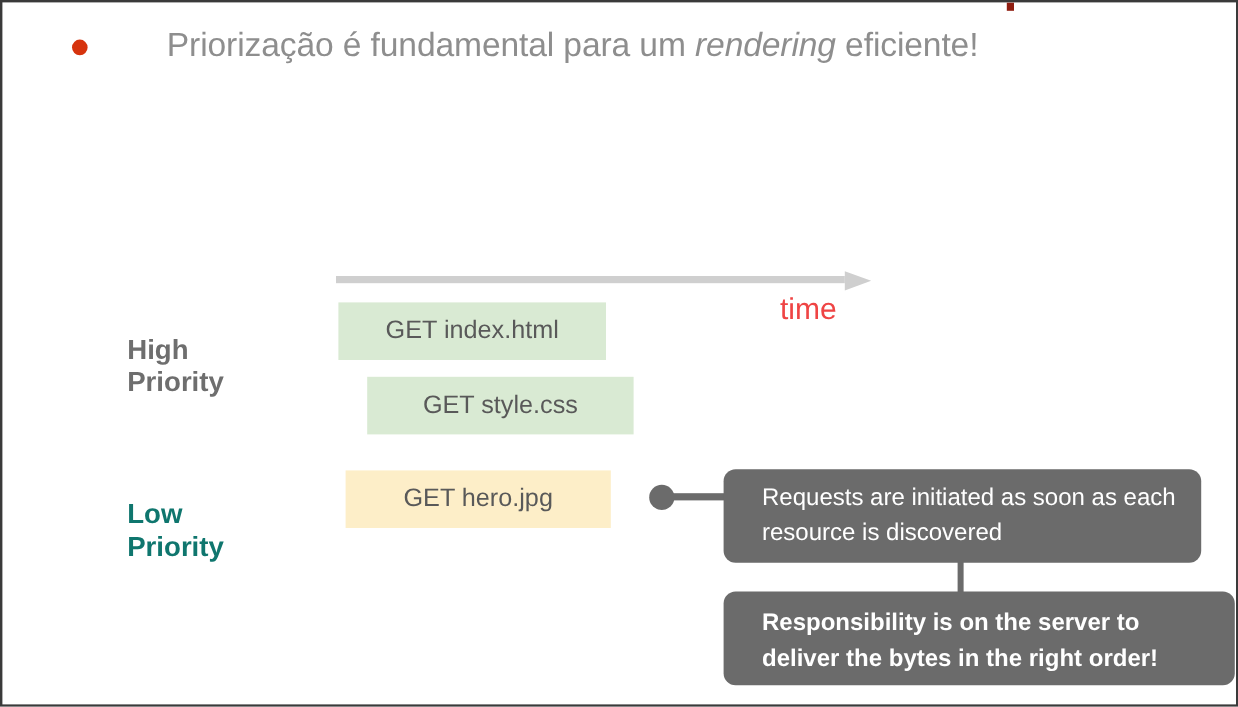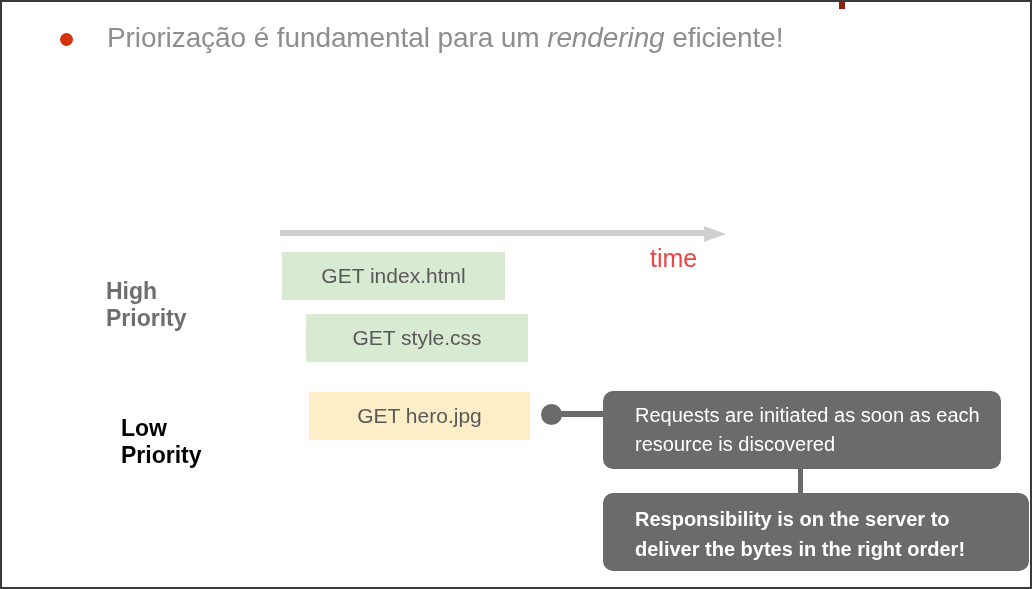--- a/index.html
+++ b/index.html
@@ -32,20 +32,21 @@
   .bullets {
     position: absolute;
     left: 58px;
     top: 16px;
     width: 940px;
   }
   .bullet-row {
     display: flex;
     align-items: flex-start;
     margin-bottom: 10px;
+    gap: 32px;
   }
   .bullet-dot {
     flex: 0 0 auto;
     width: 13px;
     height: 13px;
     border-radius: 50%;
     background: #d6330d;
     margin-top: 15px;
     margin-right: 34px;
   }
@@ -108,40 +109,40 @@
     font-size: 23px;
     font-weight: bold;
     line-height: 27px;
   }
   .prio-high {
     left: 104px;
     top: 276px;
     color: #6e6e6e;
   }
   .prio-low {
-    left: 119px;
+    left: 104px;
     top: 413px;
-    color: #000000;
+    color: #0f766e;
   }
 
   .req-bar {
     position: absolute;
     display: flex;
     align-items: center;
     justify-content: center;
     font-size: 21px;
     color: #595959;
     box-sizing: border-box;
   }
   .req-bar.green { background: #d9ead3; }
   .req-bar.yellow { background: #fdeec8; }
 
   .bar-index  { left: 280px; top: 250px; width: 223px; height: 48px; }
   .bar-style  { left: 304px; top: 312px; width: 222px; height: 48px; }
-  .bar-hero   { left: 307px; top: 390px; width: 221px; height: 48px; }
+  .bar-hero   { left: 286px; top: 390px; width: 221px; height: 48px; }
   .bar-other  { left: 303px; top: 449px; width: 221px; height: 47px; }
 
   
   .conn-dot {
     position: absolute;
     left: 539px;
     top: 402px;
     width: 21px;
     height: 21px;
     border-radius: 50%;

